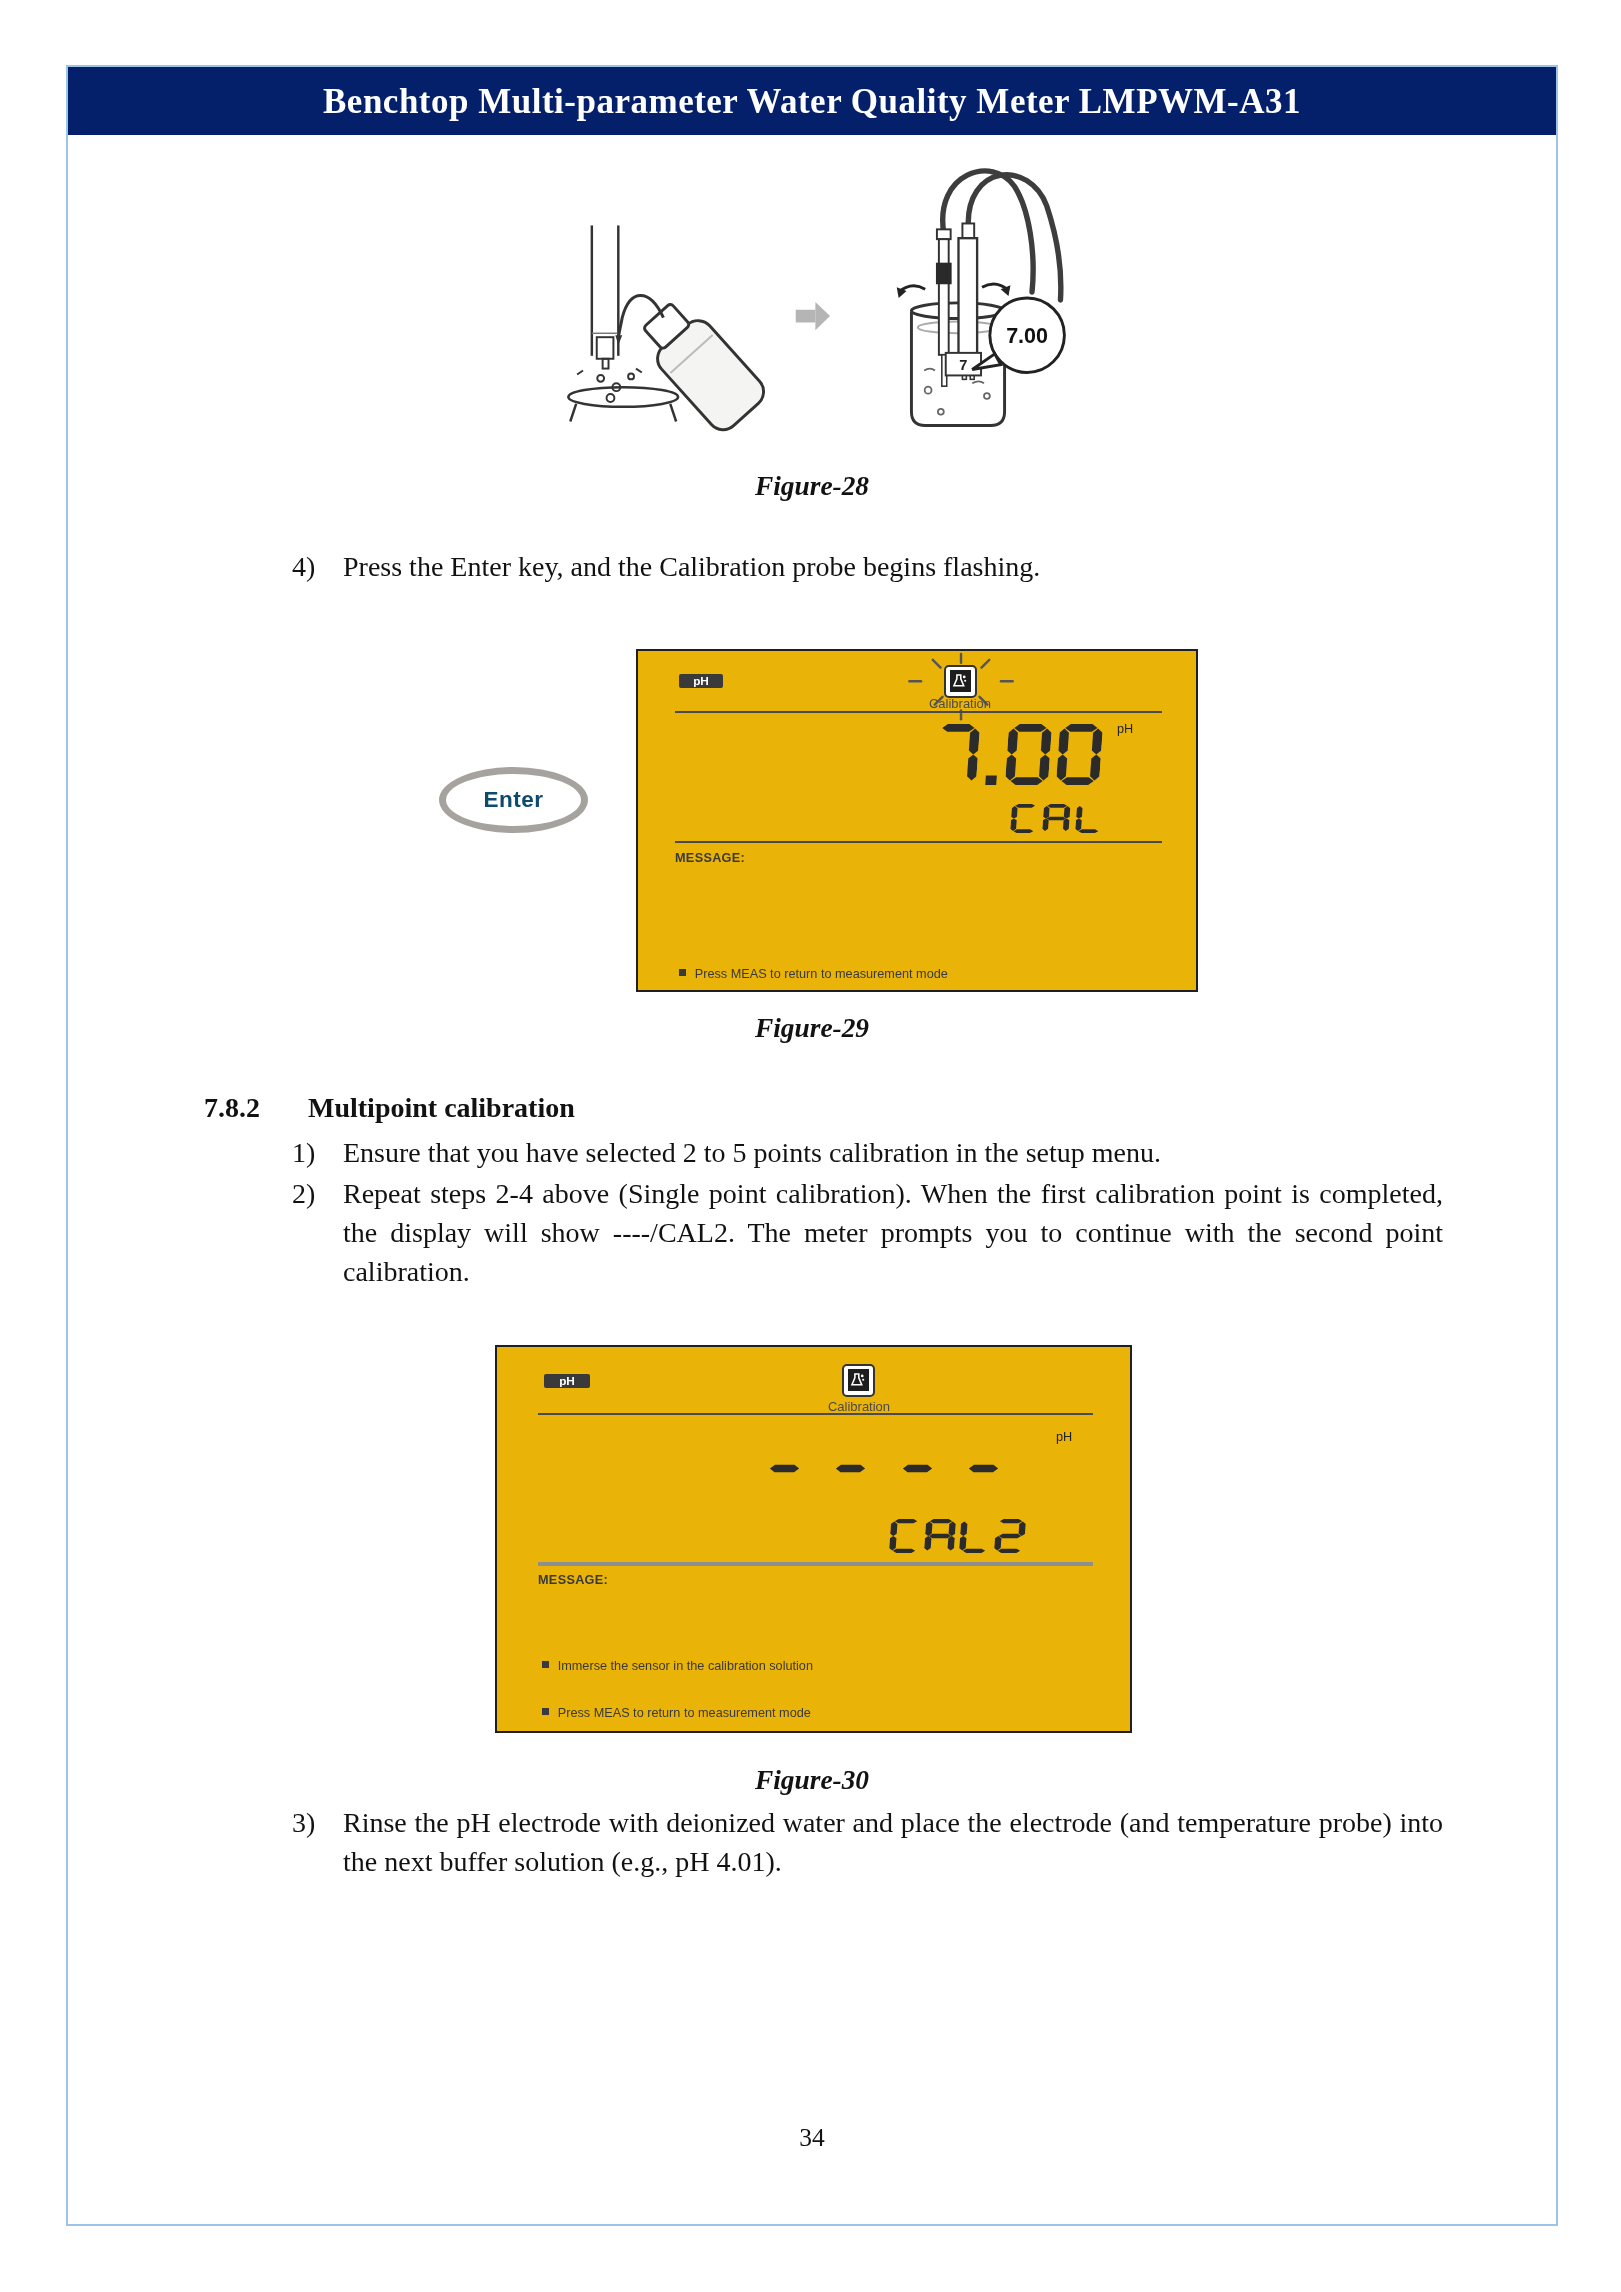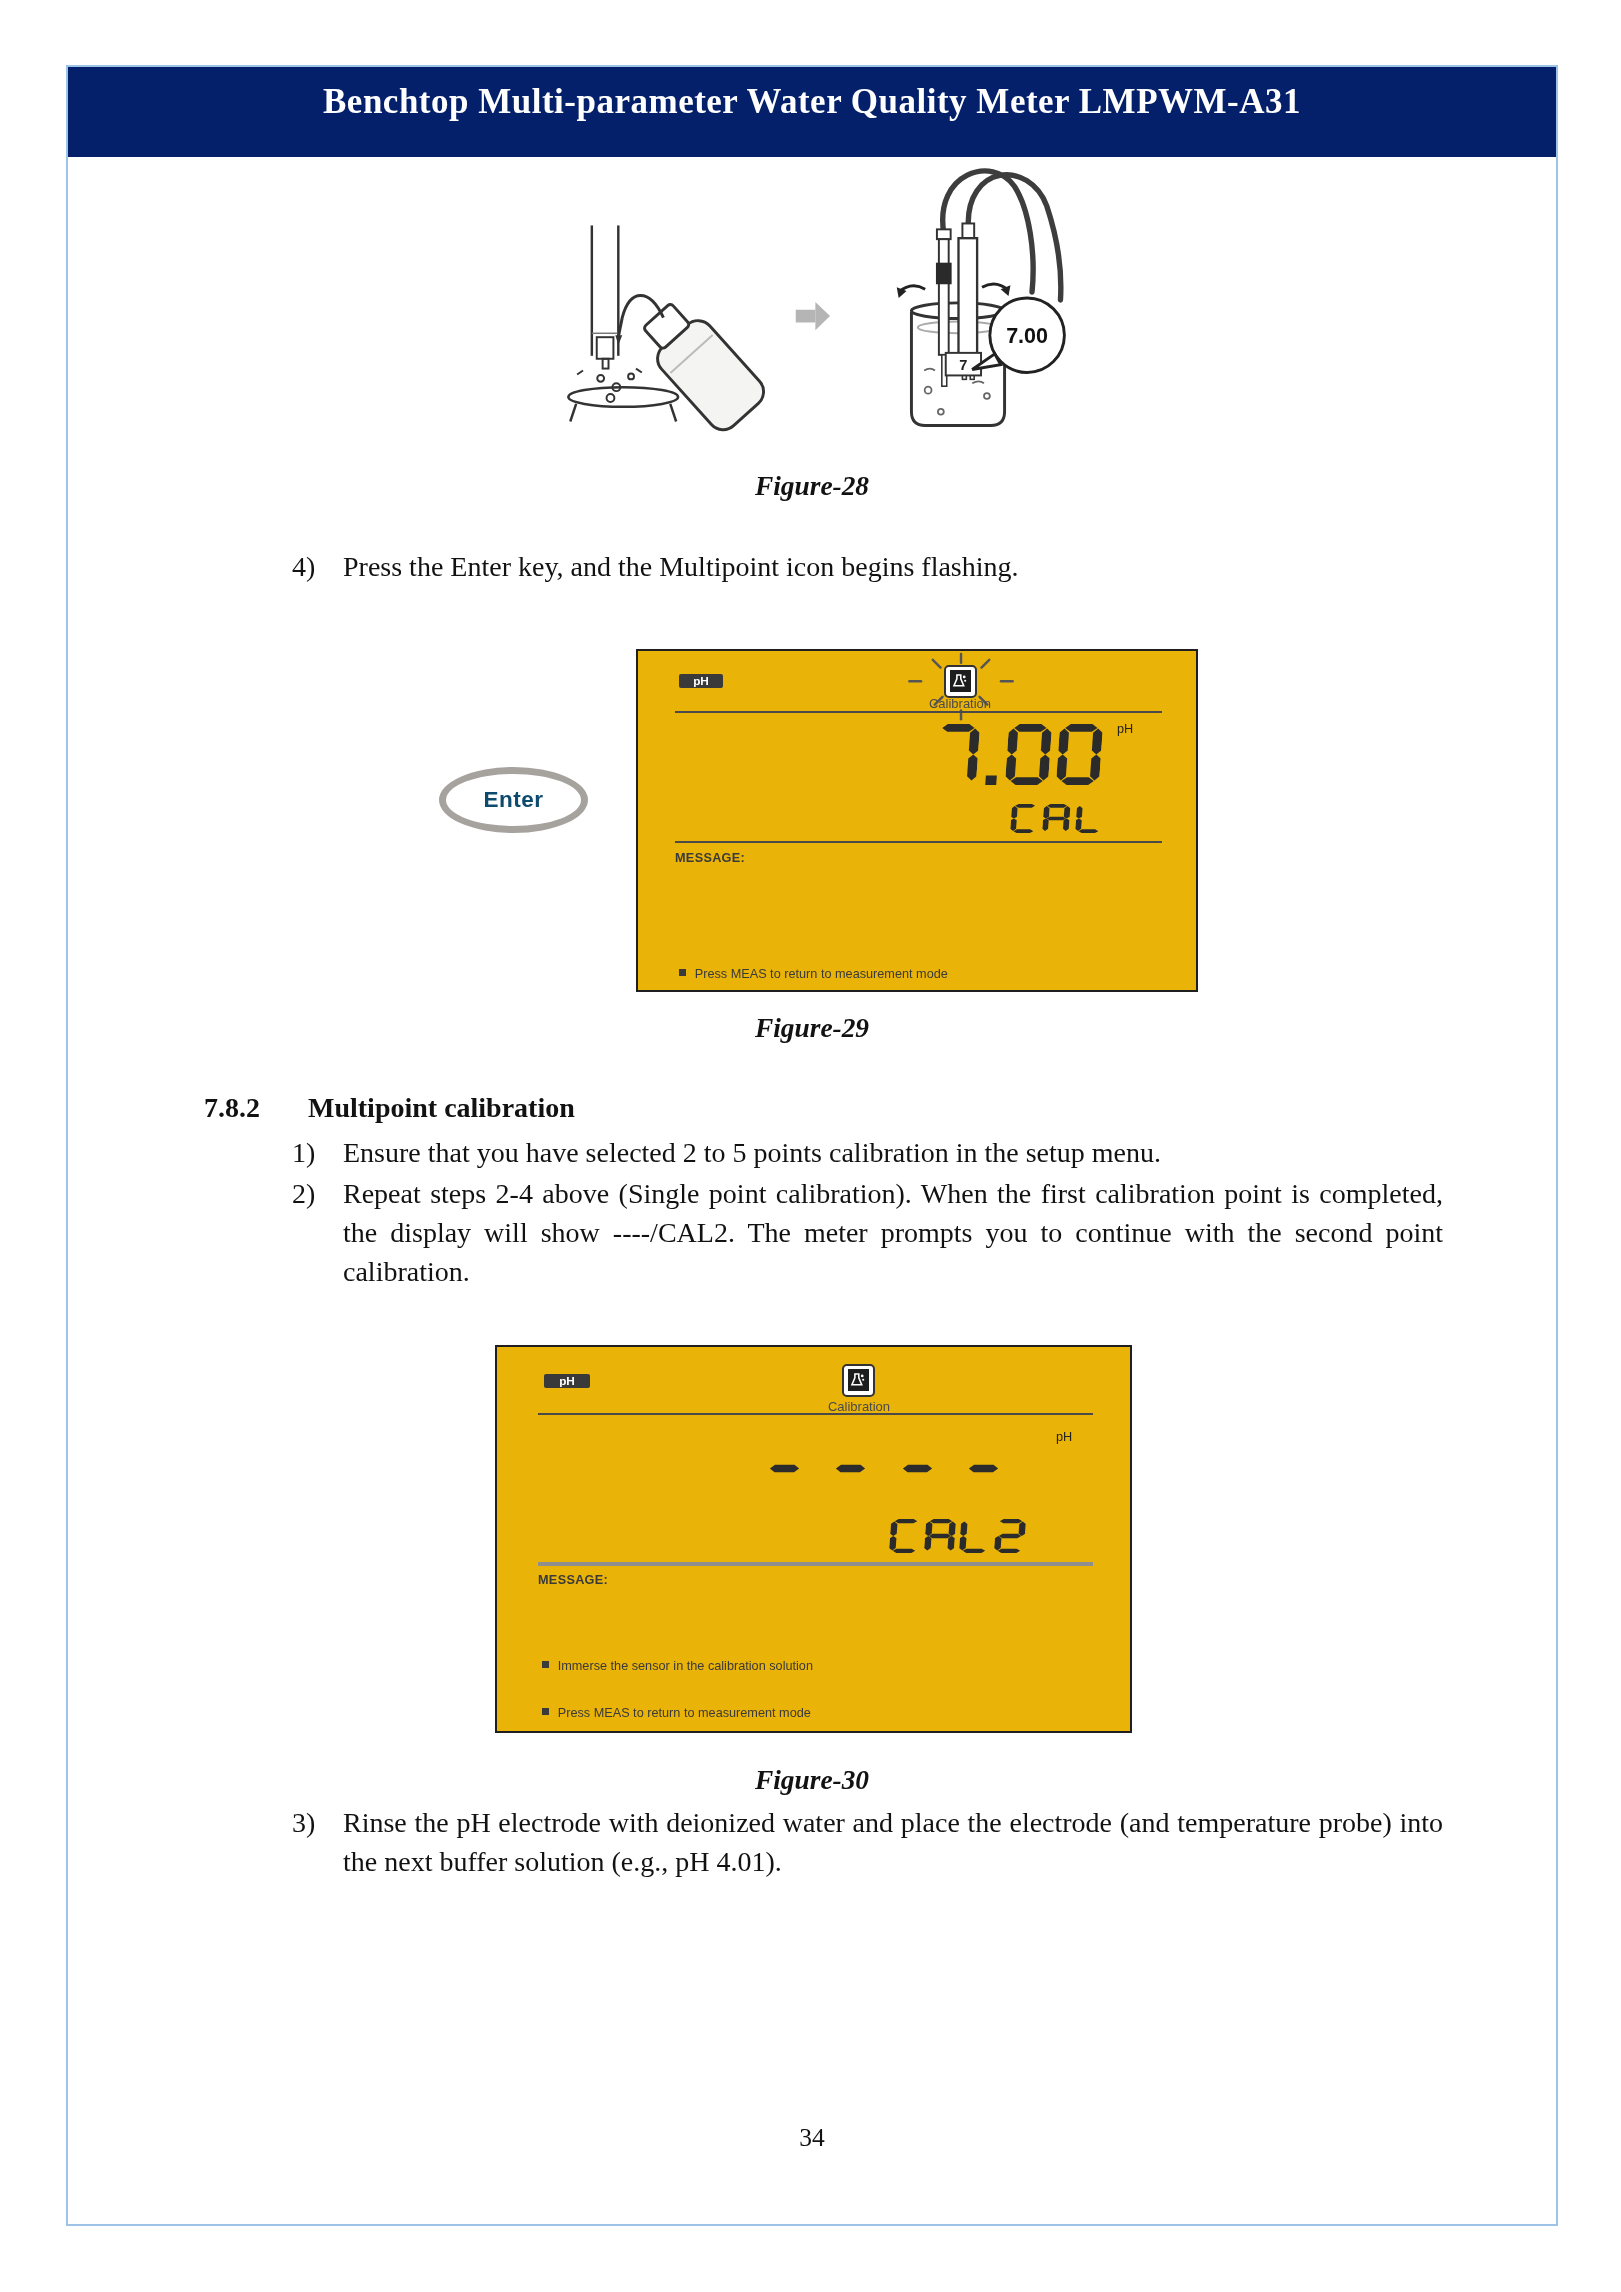--- a/index.html
+++ b/index.html
@@ -1,20 +1,20 @@
 <!DOCTYPE html>
 <html><head>
 <meta charset="utf-8">
 <style>
   html,body{margin:0;padding:0;background:#ffffff;}
   .page{position:relative;width:1621px;height:2293px;background:#ffffff;
         font-family:"Liberation Serif","DejaVu Serif",serif;color:#121212;overflow:hidden;}
   .frame{position:absolute;left:66px;top:65px;width:1492px;height:2161px;
          border:2px solid #9dc3e6;box-sizing:border-box;}
-  .header-bar{position:absolute;left:0;top:0;right:0;height:90px;background:#04206b;}
+  .header-bar{position:absolute;left:0;top:0;right:0;height:68px;background:#04206b;}
   .header-bar h1{margin:0;line-height:70px;text-align:center;color:#ffffff;
                  font-size:35px;font-weight:bold;letter-spacing:0.5px;}
   .caption{position:absolute;left:66px;width:1492px;text-align:center;
            font-size:27.4px;font-weight:bold;font-style:italic;}
   .step-row{position:absolute;left:292px;width:1151px;display:flex;font-size:28px;line-height:39px;}
   .step-num{flex:0 0 51px;}
   .step-text{flex:1;}
   .just{text-align:justify;}
   .section-heading{position:absolute;left:204px;top:1088px;display:flex;
                    font-size:28px;font-weight:bold;line-height:39px;}
@@ -135,21 +135,21 @@
       <polygon points="470,213 447,229 476,224" fill="#ffffff" stroke="#222" stroke-width="3"></polygon>
       <circle cx="503" cy="194" r="36" fill="#ffffff" stroke="none"></circle>
       <text x="503" y="202" text-anchor="middle" font-family="Liberation Sans, sans-serif" font-size="22" font-weight="bold" fill="#111">7.00</text>
     </g>
   </svg>
 
   <div class="caption" style="top:471px;">Figure-28</div>
 
   <div class="step-row" style="top:547px;">
     <div class="step-num">4)</div>
-    <div class="step-text">Press the Enter key, and the Multipoint icon begins flashing.</div>
+    <div class="step-text">Press the Enter key, and the Calibration probe begins flashing.</div>
   </div>
 
   <div class="enter-btn">
     <span>Enter</span>
   </div>
 
   <div class="lcd" style="left:636px;top:629px;width:562px;height:343px;">
     <div class="ph-badge" style="left:41px;top:22.5px;width:44px;height:14.7px;">pH</div>
     <svg width="118" height="76" style="position:absolute;left:265px;top:0;" viewBox="0 0 120 78">
       <g stroke="#555" stroke-width="2.5" stroke-linecap="round">

